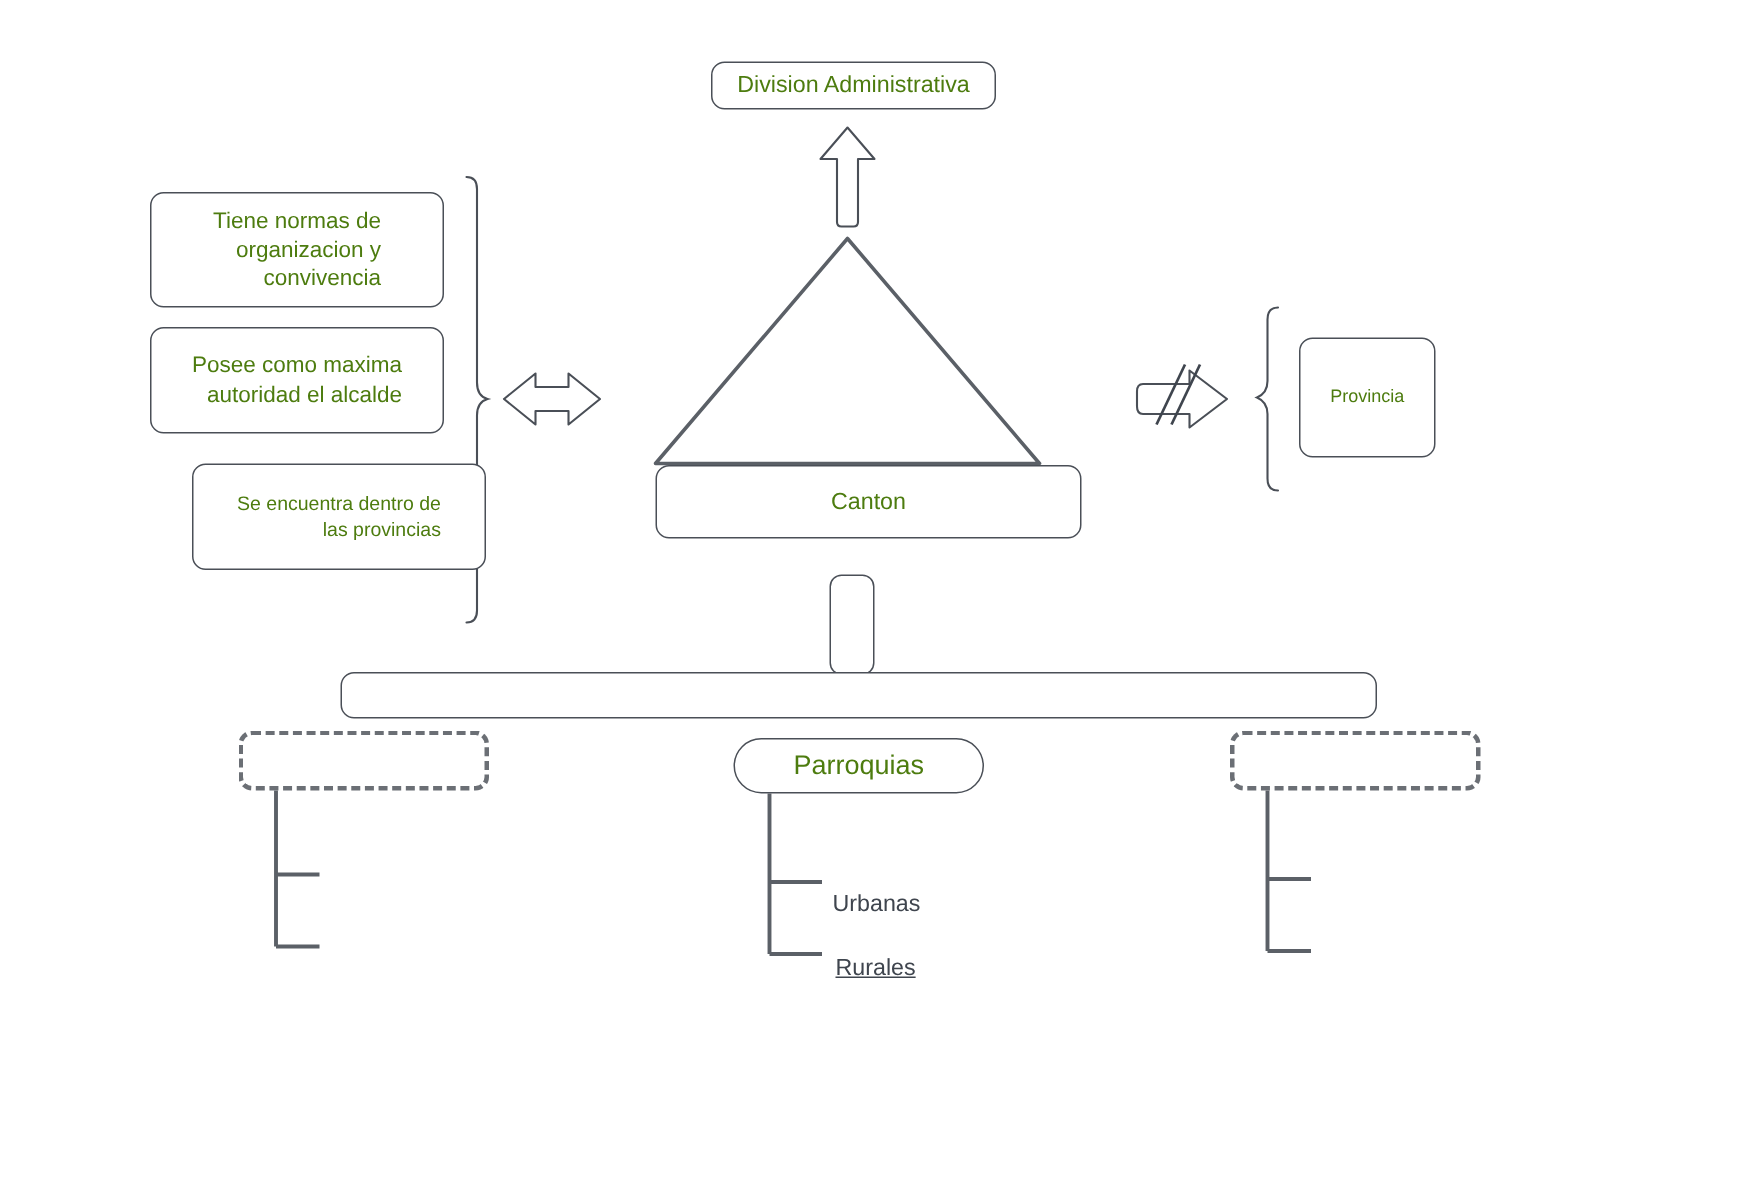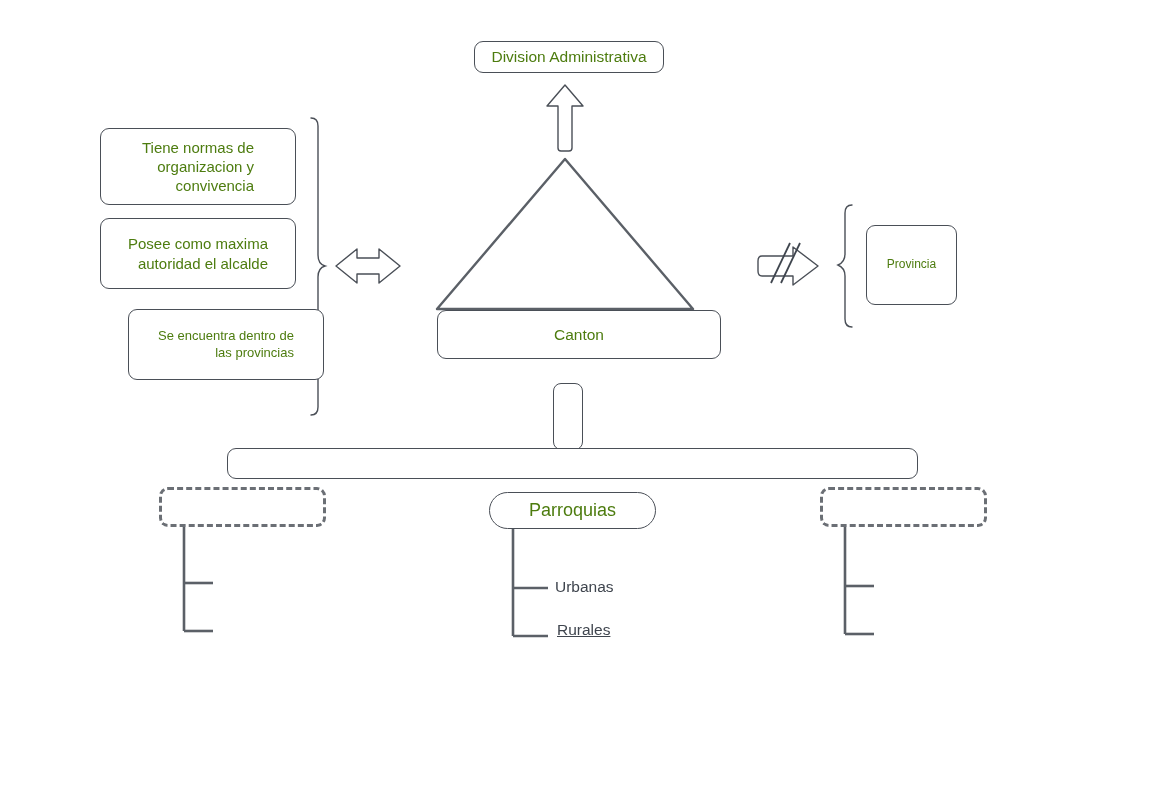--- a/index.html
+++ b/index.html
@@ -86,20 +86,21 @@
   #node-parroquias {
     left: 489px; top: 492px; width: 167px; height: 37px;
     border-radius: 999px;
     font-size: 18px;
   }
   .leaf-label {
     position: absolute;
     font-size: 15.5px;
     color: #3f454e;
     white-space: nowrap;
+    margin-top: 16px;
   }
   #label-urbanas { left: 555px; top: 578px; }
   #label-rurales { left: 557px; top: 621px; text-decoration: underline; }
 </style>
 </head>
 <body>
 
 <div id="canvas">
 
   <svg id="vector-layer" viewBox="0 0 1165 785">

